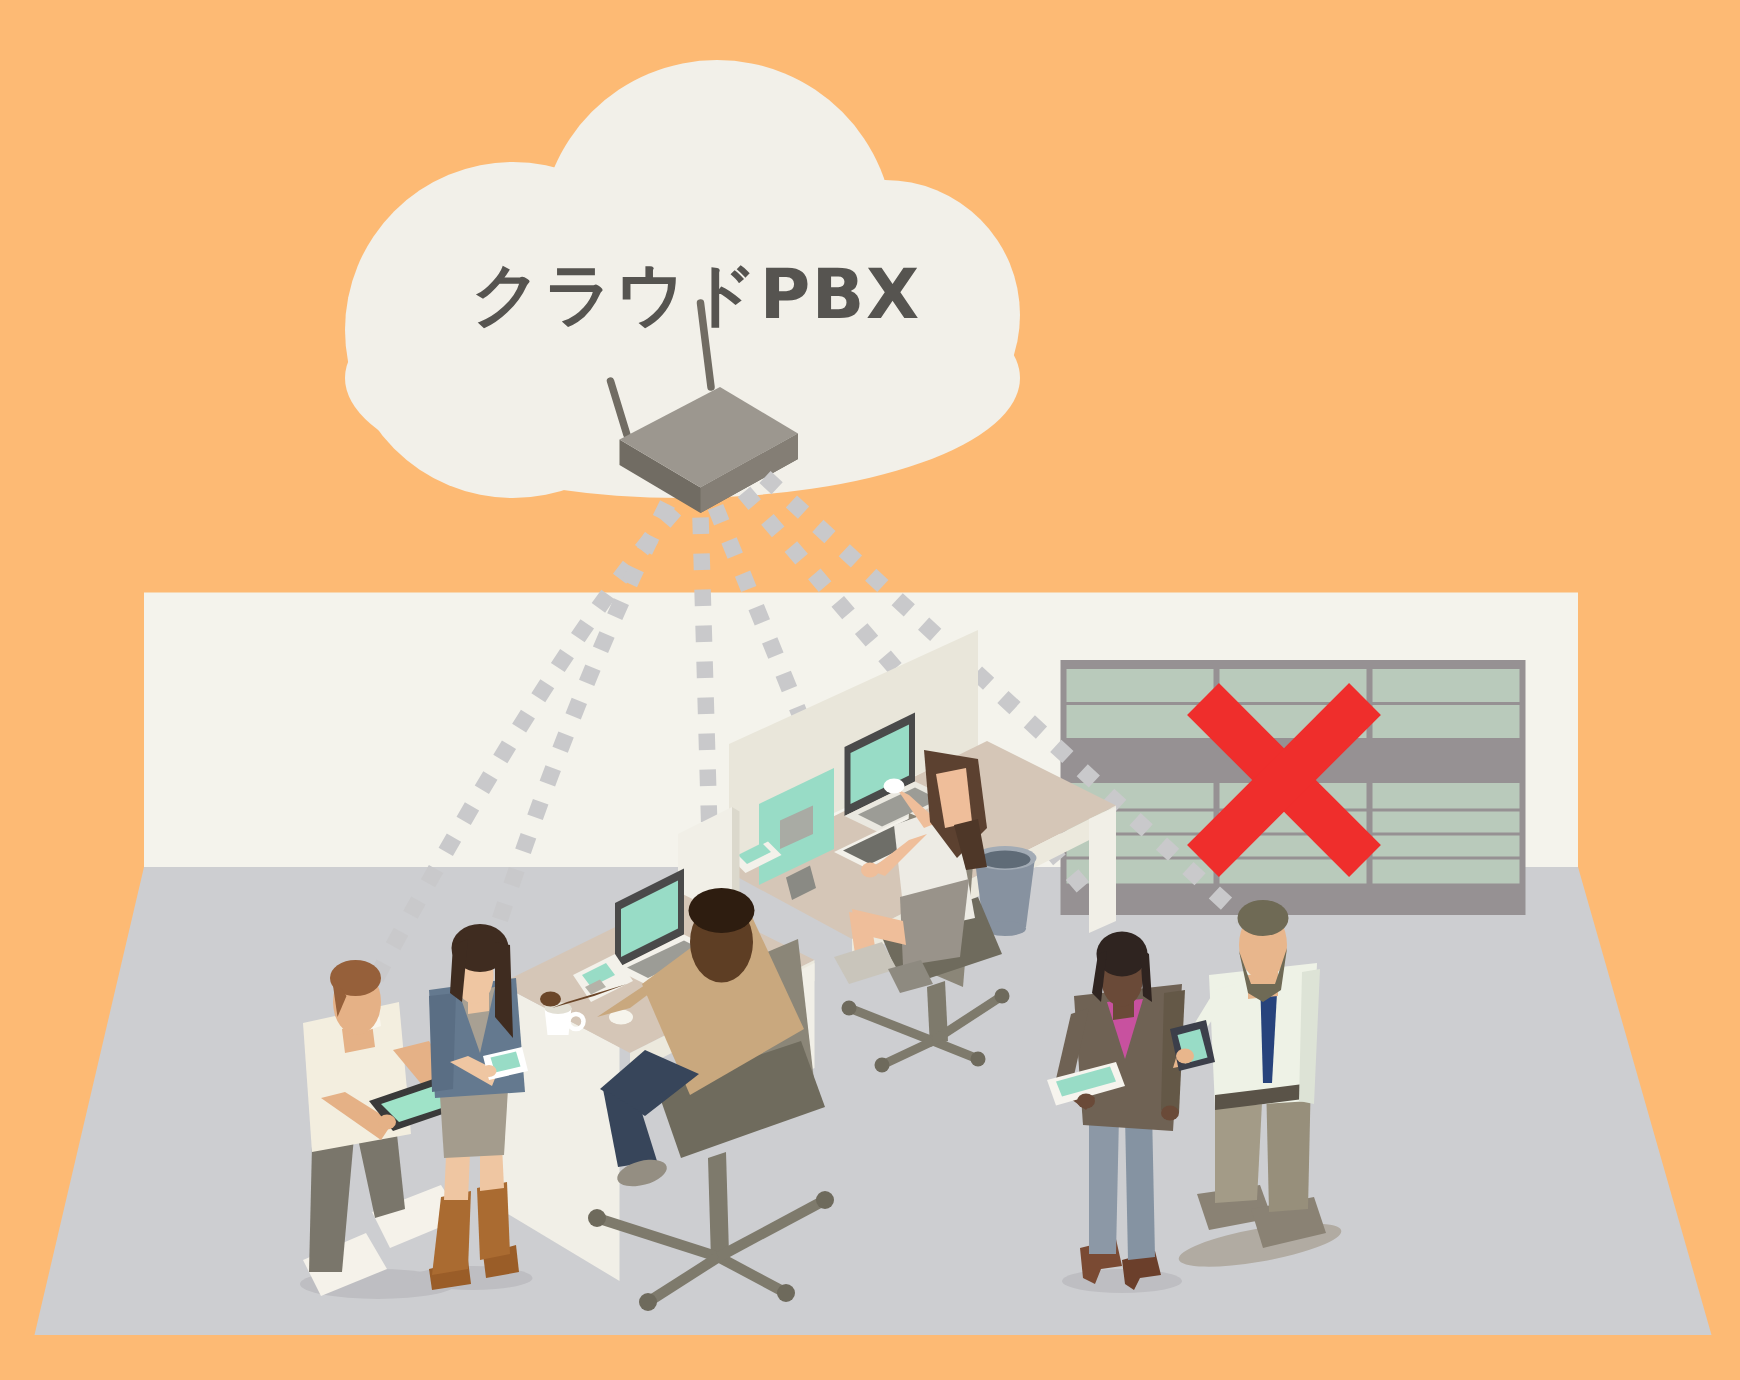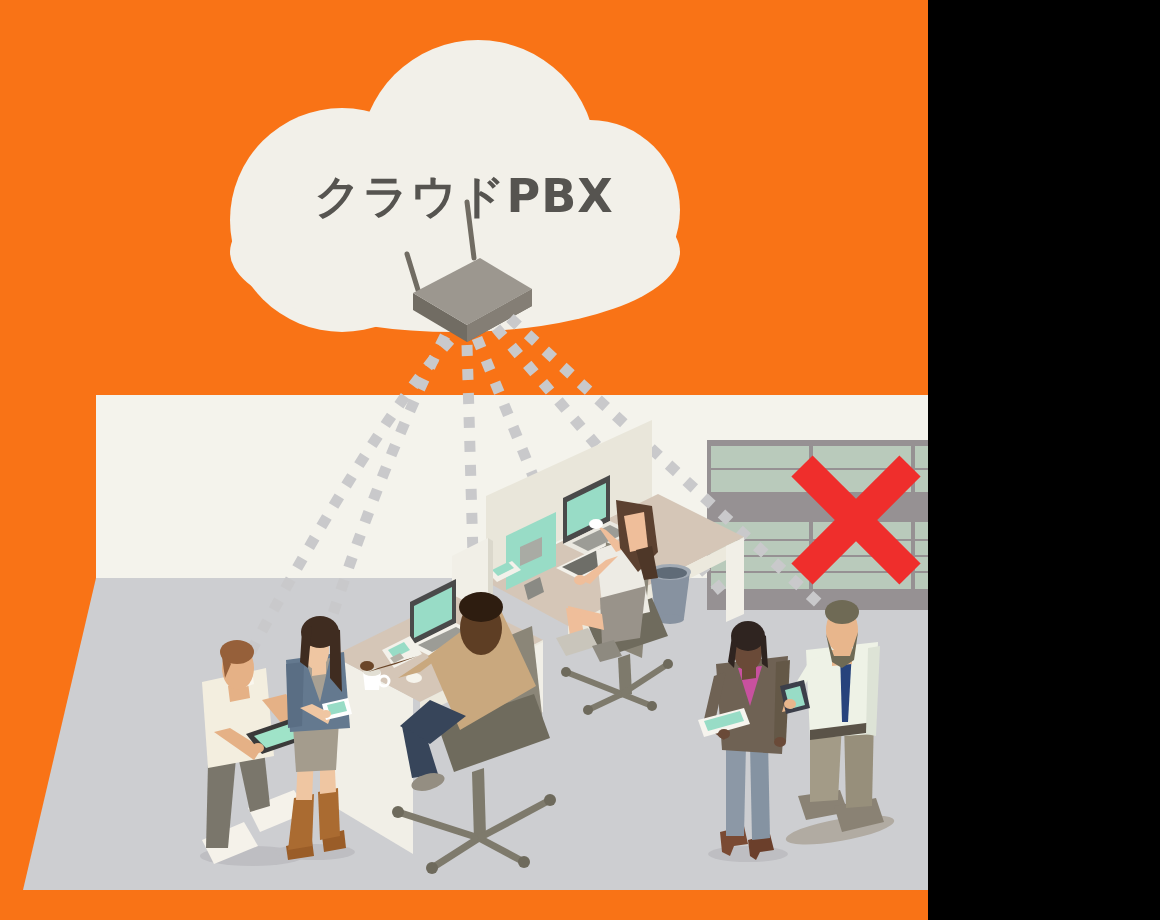--- a/index.html
+++ b/index.html
@@ -1,16 +1,16 @@
 <!DOCTYPE html>
 <html><head>
 <meta charset="utf-8">
 <style>
   html,body{margin:0;padding:0;background:#000;}
-  .stage{position:relative;width:928px;height:920px;background:#f97316;overflow:hidden;
+  .stage{position:relative;width:1160px;height:920px;background:#fdba74;overflow:hidden;
          font-family:"Liberation Sans","DejaVu Sans",sans-serif;}
   svg{display:block}
   .cloud-title{font-family:"DejaVu Sans","Liberation Sans",sans-serif;
                font-weight:bold;font-size:46px;letter-spacing:1px;}
 </style>
 </head>
 <body>
 
 <div class="stage">
 <svg width="1160" height="920" viewBox="0 0 1160 920">

